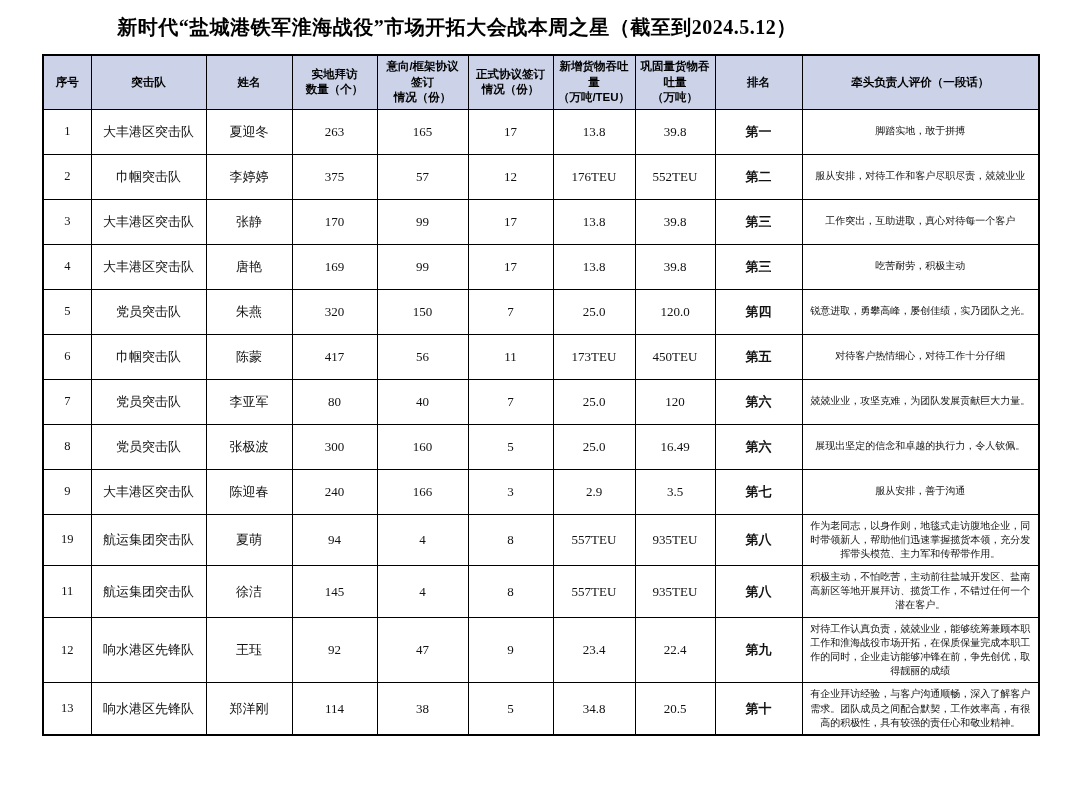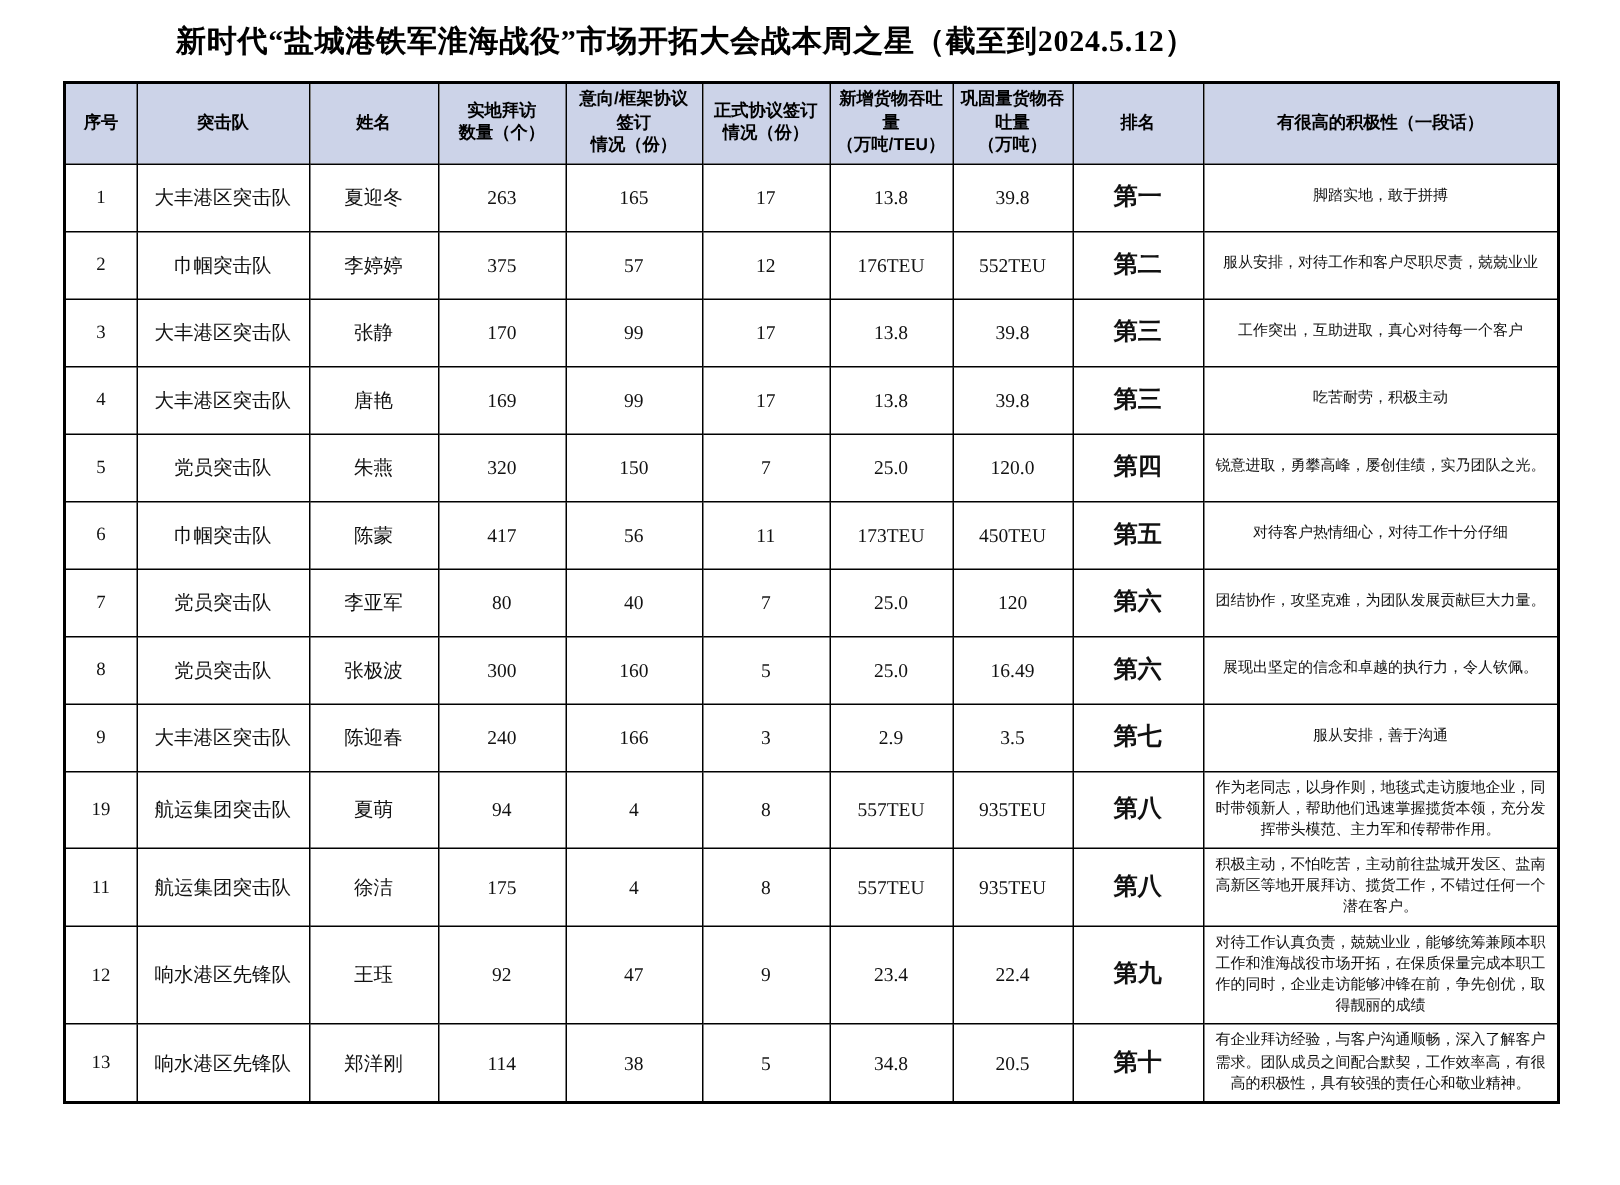--- a/index.html
+++ b/index.html
@@ -44,21 +44,21 @@
     color: #000000;
   }
   .star-table tbody tr { height: 45px; }
   .star-table td {
     font-size: 13px;
     line-height: 1.35;
   }
   td.cell-rank {
     font-family: "Liberation Sans", "DejaVu Sans", sans-serif;
     font-weight: bold;
-    font-size: 16px;
+    font-size: 13px;
   }
   td.cell-comment {
     font-size: 10px;
     line-height: 1.42;
     padding: 4px 6px;
   }
   td.cell-no { font-size: 12.5px; }
 </style>
 </head>
 <body>
@@ -88,21 +88,21 @@
 数量（个）</th>
           <th>意向/框架协议签订
 情况（份）</th>
           <th>正式协议签订
 情况（份）</th>
           <th>新增货物吞吐量
 （万吨/TEU）</th>
           <th>巩固量货物吞吐量
 （万吨）</th>
           <th>排名</th>
-          <th>有很高的积极性（一段话）</th>
+          <th>牵头负责人评价（一段话）</th>
         </tr>
     </thead>
     <tbody>
         <tr>
           <td class="cell-no">1</td>
           <td class="cell-team">大丰港区突击队</td>
           <td class="cell-name">夏迎冬</td>
           <td class="cell-visits">263</td>
           <td class="cell-intent-agreements">165</td>
           <td class="cell-formal-agreements">17</td>
@@ -174,21 +174,21 @@
         <tr>
           <td class="cell-no">7</td>
           <td class="cell-team">党员突击队</td>
           <td class="cell-name">李亚军</td>
           <td class="cell-visits">80</td>
           <td class="cell-intent-agreements">40</td>
           <td class="cell-formal-agreements">7</td>
           <td class="cell-new-throughput">25.0</td>
           <td class="cell-consolidated-throughput">120</td>
           <td class="cell-rank">第六</td>
-          <td class="cell-comment">团结协作，攻坚克难，为团队发展贡献巨大力量。</td>
+          <td class="cell-comment">兢兢业业，攻坚克难，为团队发展贡献巨大力量。</td>
         </tr>
         <tr>
           <td class="cell-no">8</td>
           <td class="cell-team">党员突击队</td>
           <td class="cell-name">张极波</td>
           <td class="cell-visits">300</td>
           <td class="cell-intent-agreements">160</td>
           <td class="cell-formal-agreements">5</td>
           <td class="cell-new-throughput">25.0</td>
           <td class="cell-consolidated-throughput">16.49</td>
@@ -216,21 +216,21 @@
           <td class="cell-formal-agreements">8</td>
           <td class="cell-new-throughput">557TEU</td>
           <td class="cell-consolidated-throughput">935TEU</td>
           <td class="cell-rank">第八</td>
           <td class="cell-comment">作为老同志，以身作则，地毯式走访腹地企业，同时带领新人，帮助他们迅速掌握揽货本领，充分发挥带头模范、主力军和传帮带作用。</td>
         </tr>
         <tr>
           <td class="cell-no">11</td>
           <td class="cell-team">航运集团突击队</td>
           <td class="cell-name">徐洁</td>
-          <td class="cell-visits">175</td>
+          <td class="cell-visits">145</td>
           <td class="cell-intent-agreements">4</td>
           <td class="cell-formal-agreements">8</td>
           <td class="cell-new-throughput">557TEU</td>
           <td class="cell-consolidated-throughput">935TEU</td>
           <td class="cell-rank">第八</td>
           <td class="cell-comment">积极主动，不怕吃苦，主动前往盐城开发区、盐南高新区等地开展拜访、揽货工作，不错过任何一个潜在客户。</td>
         </tr>
         <tr>
           <td class="cell-no">12</td>
           <td class="cell-team">响水港区先锋队</td>

